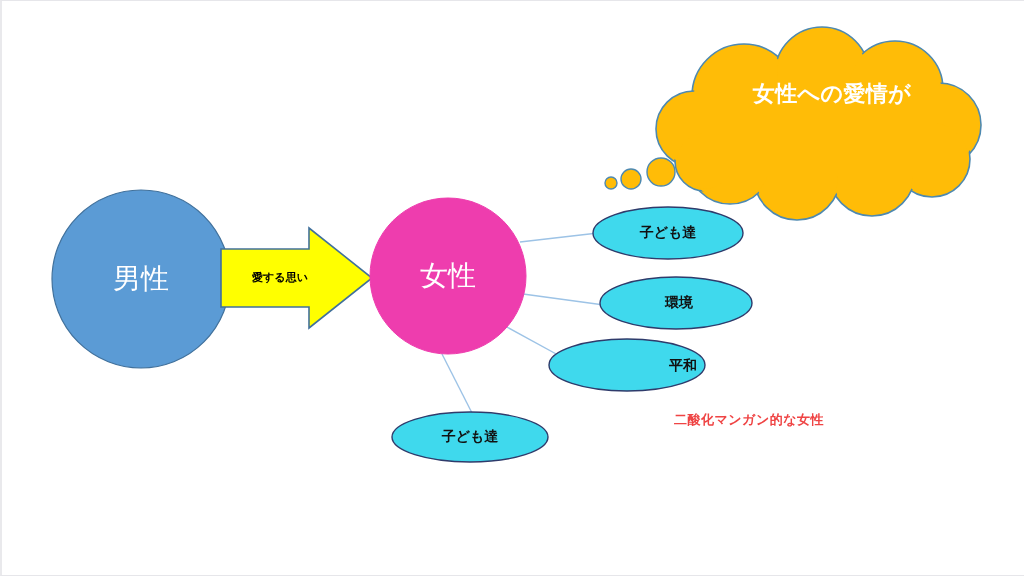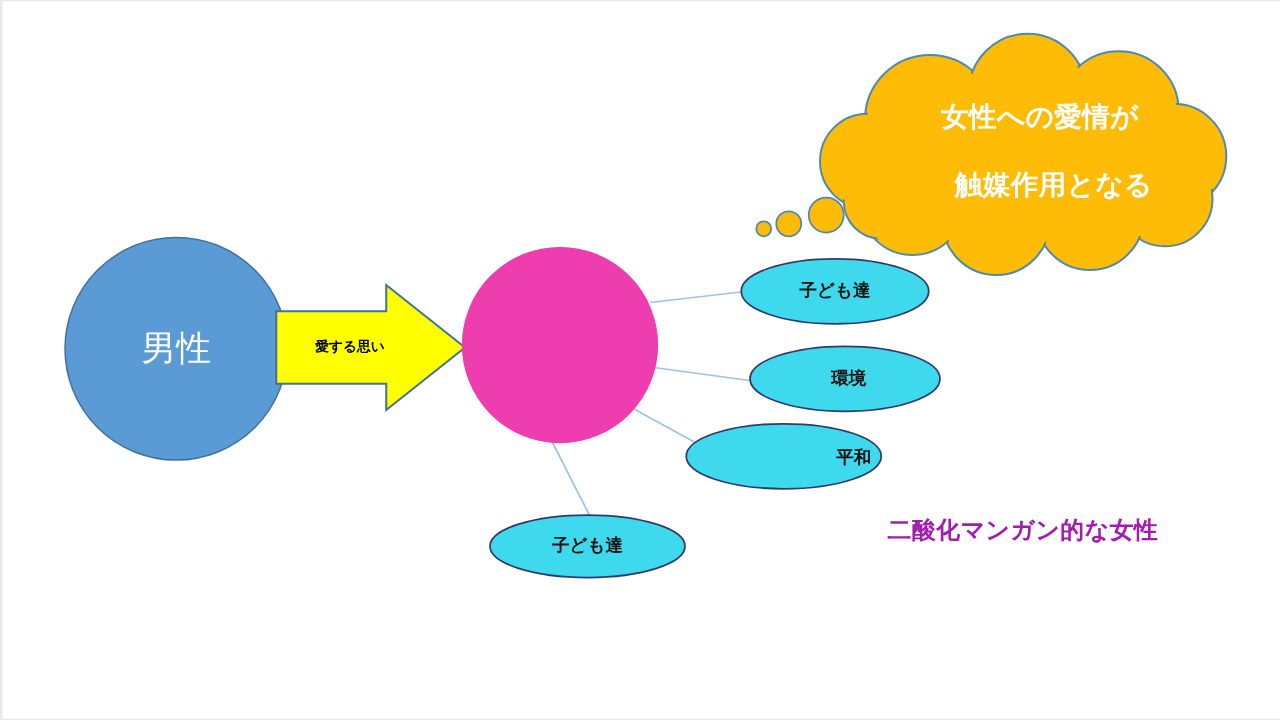--- a/index.html
+++ b/index.html
@@ -62,24 +62,24 @@
     width: 280px;
     display: flex;
     flex-direction: column;
     gap: 24px;
     align-items: center;
     pointer-events: none;
   }
   #cloud-text .cloud-line:nth-child(2) { padding-left: 22px; }
   #caption {
     position: absolute;
-    left: 708px; top: 410px;
-    font-size: 19px;
+    left: 672px; top: 410px;
+    font-size: 13px;
     font-weight: 700;
-    color: #a21caf;
+    color: #ef4444;
     letter-spacing: 0.5px;
     white-space: nowrap;
   }
 </style>
 </head>
 <body>
 
 <div id="slide">
 
   <svg id="canvas-svg" viewBox="0 0 1024 576">
@@ -135,31 +135,31 @@
 
     <g fill="#FFBC07" stroke="#4E89B0" stroke-width="1.4">
       <circle cx="659" cy="171" r="14"></circle>
       <circle cx="629" cy="178" r="10"></circle>
       <circle cx="609" cy="182" r="6"></circle>
     </g>
   </svg>
 
   <div class="node-label big-circle-label" style="left:49px; top:258px; width:180px; height:40px;">男性</div>
 
+  <div class="node-label big-circle-label" style="left:366px; top:255px; width:160px; height:40px;">女性</div>
 
   <div class="node-label arrow-label" style="left:228px; top:262px; width:100px; height:28px;">愛する思い</div>
 
   <div class="node-label ellipse-label" style="left:591px; top:218px; width:150px; height:28px;">子ども達</div>
 
   <div class="node-label ellipse-label" style="left:596px; top:288px; width:124px; height:28px;margin-left:19px;">環境</div>
 
   <div class="node-label ellipse-label" style="left:547px; top:351px; width:172px; height:28px;padding-left:48px;">平和</div>
 
   <div class="node-label ellipse-label" style="left:390px; top:423px; width:156px; height:26px;">子ども達</div>
 
   <div id="cloud-text">
     <span class="cloud-line">女性への愛情が</span>
-    <span class="cloud-line">触媒作用となる</span>
   </div>
 
   <div id="caption">二酸化マンガン的な女性</div>
 
 </div>
 
 </body></html>

